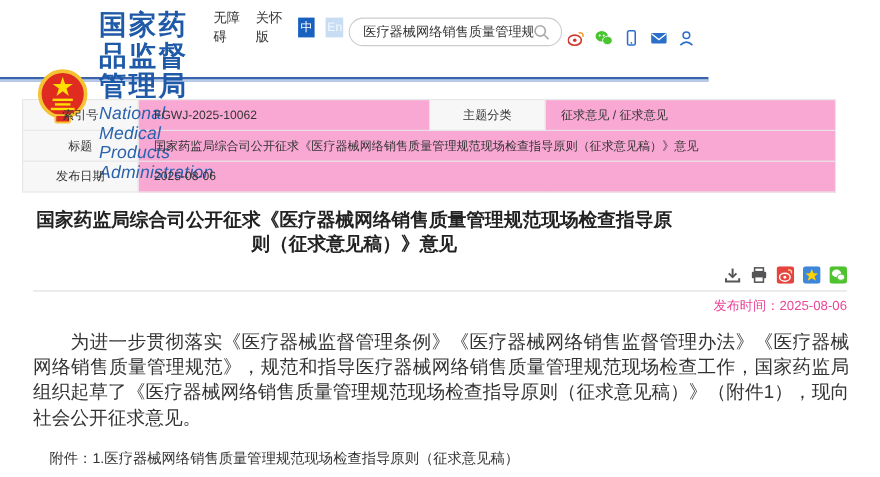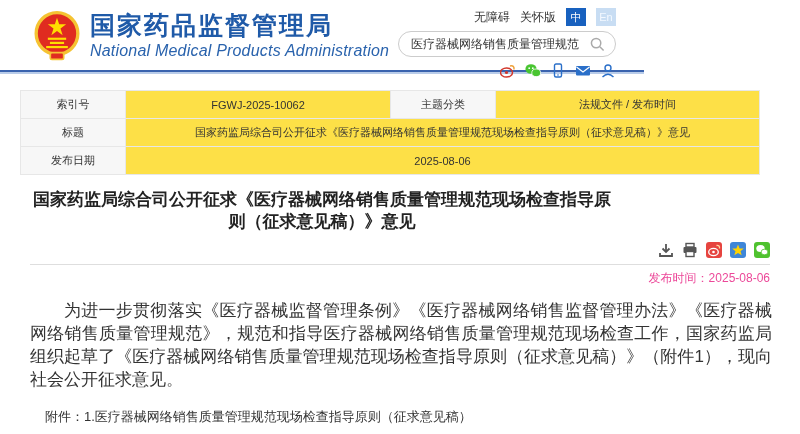--- a/index.html
+++ b/index.html
@@ -14,21 +14,21 @@
   
   .site-header {
     height:70px; padding:6px 28px 0 32px;
     display:flex; justify-content:space-between; align-items:flex-start;
   }
   .brand { display:flex; align-items:center; gap:8px; margin-top:4px; cursor:pointer; }
   .emblem { width:50px; height:52px; display:block; }
   .brand-cn { color:#1f5aa8; font-size:25px; font-weight:bold; letter-spacing:2px; line-height:1.1; }
   .brand-en { color:#2a63ad; font-size:16px; margin-top:2px; letter-spacing:0.2px;font-style:italic; }
 
-  .header-right { display:flex; flex-direction:column; align-items:flex-end; gap:5px; padding-top:2px; }
+  .header-right { display:flex; flex-direction:row; align-items:flex-end; gap:5px; padding-top:2px; }
   .top-links { display:flex; align-items:center; gap:10px; font-size:12px; color:#333; }
   .top-links a { color:#333; text-decoration:none; cursor:pointer; }
   .lang {
     display:inline-block; width:20px; height:18px; line-height:18px;
     text-align:center; font-size:11px; color:#fff; cursor:pointer;
   }
   .lang-cn { background:#1861bf; }
   .lang-en { background:#c8ddf3; color:#f4f9ff; }
   .search-box {
     width:218px; height:26px; border:1px solid #ccc; border-radius:14px;
@@ -42,21 +42,21 @@
   .social-row { display:flex; align-items:center; gap:9px; margin-top:1px; }
   .social-row span { display:block; width:16px; height:15px; cursor:pointer; }
 
   .blue-bar { height:4px; background:#3a63ae; border-bottom:2px solid #b9cce9; }
 
   
   .meta-table {
     width:740px; margin:16px 30px 0 20px; border-collapse:collapse;
     font-size:11px; color:#333; table-layout:fixed;
   }
-  .meta-table td { border:1px solid #e7e7e7; height:28px; padding:2px 14px; background:#fde047;text-align:center; }
+  .meta-table td { border:1px solid #e7e7e7; height:28px; padding:2px 14px; background:#f9a8d4; }
   .meta-table td.lbl { background:#f7f7f7; text-align:center; width:105px; padding:2px 4px; }
   .meta-table td.val1 { width:265px; }
 
   
   .article-title {
     margin:14px 30px 0 30px; text-align:center;
     font-size:17px; font-weight:bold; color:#222; line-height:1.3;
   }
   .tools {
     width:740px; margin:9px 30px 0 30px;
@@ -154,21 +154,21 @@
 
   <div class="blue-bar"></div>
 
   <main>
     <table class="meta-table">
       <tbody>
           <tr>
         <td class="lbl">索引号</td>
         <td class="val1">FGWJ-2025-10062</td>
         <td class="lbl">主题分类</td>
-        <td>法规文件 / 发布时间</td>
+        <td>征求意见 / 征求意见</td>
       </tr>
       <tr>
         <td class="lbl">标题</td>
         <td colspan="3">国家药监局综合司公开征求《医疗器械网络销售质量管理规范现场检查指导原则（征求意见稿）》意见</td>
       </tr>
       <tr>
         <td class="lbl">发布日期</td>
         <td colspan="3">2025-08-06</td>
       </tr>
     </tbody>

